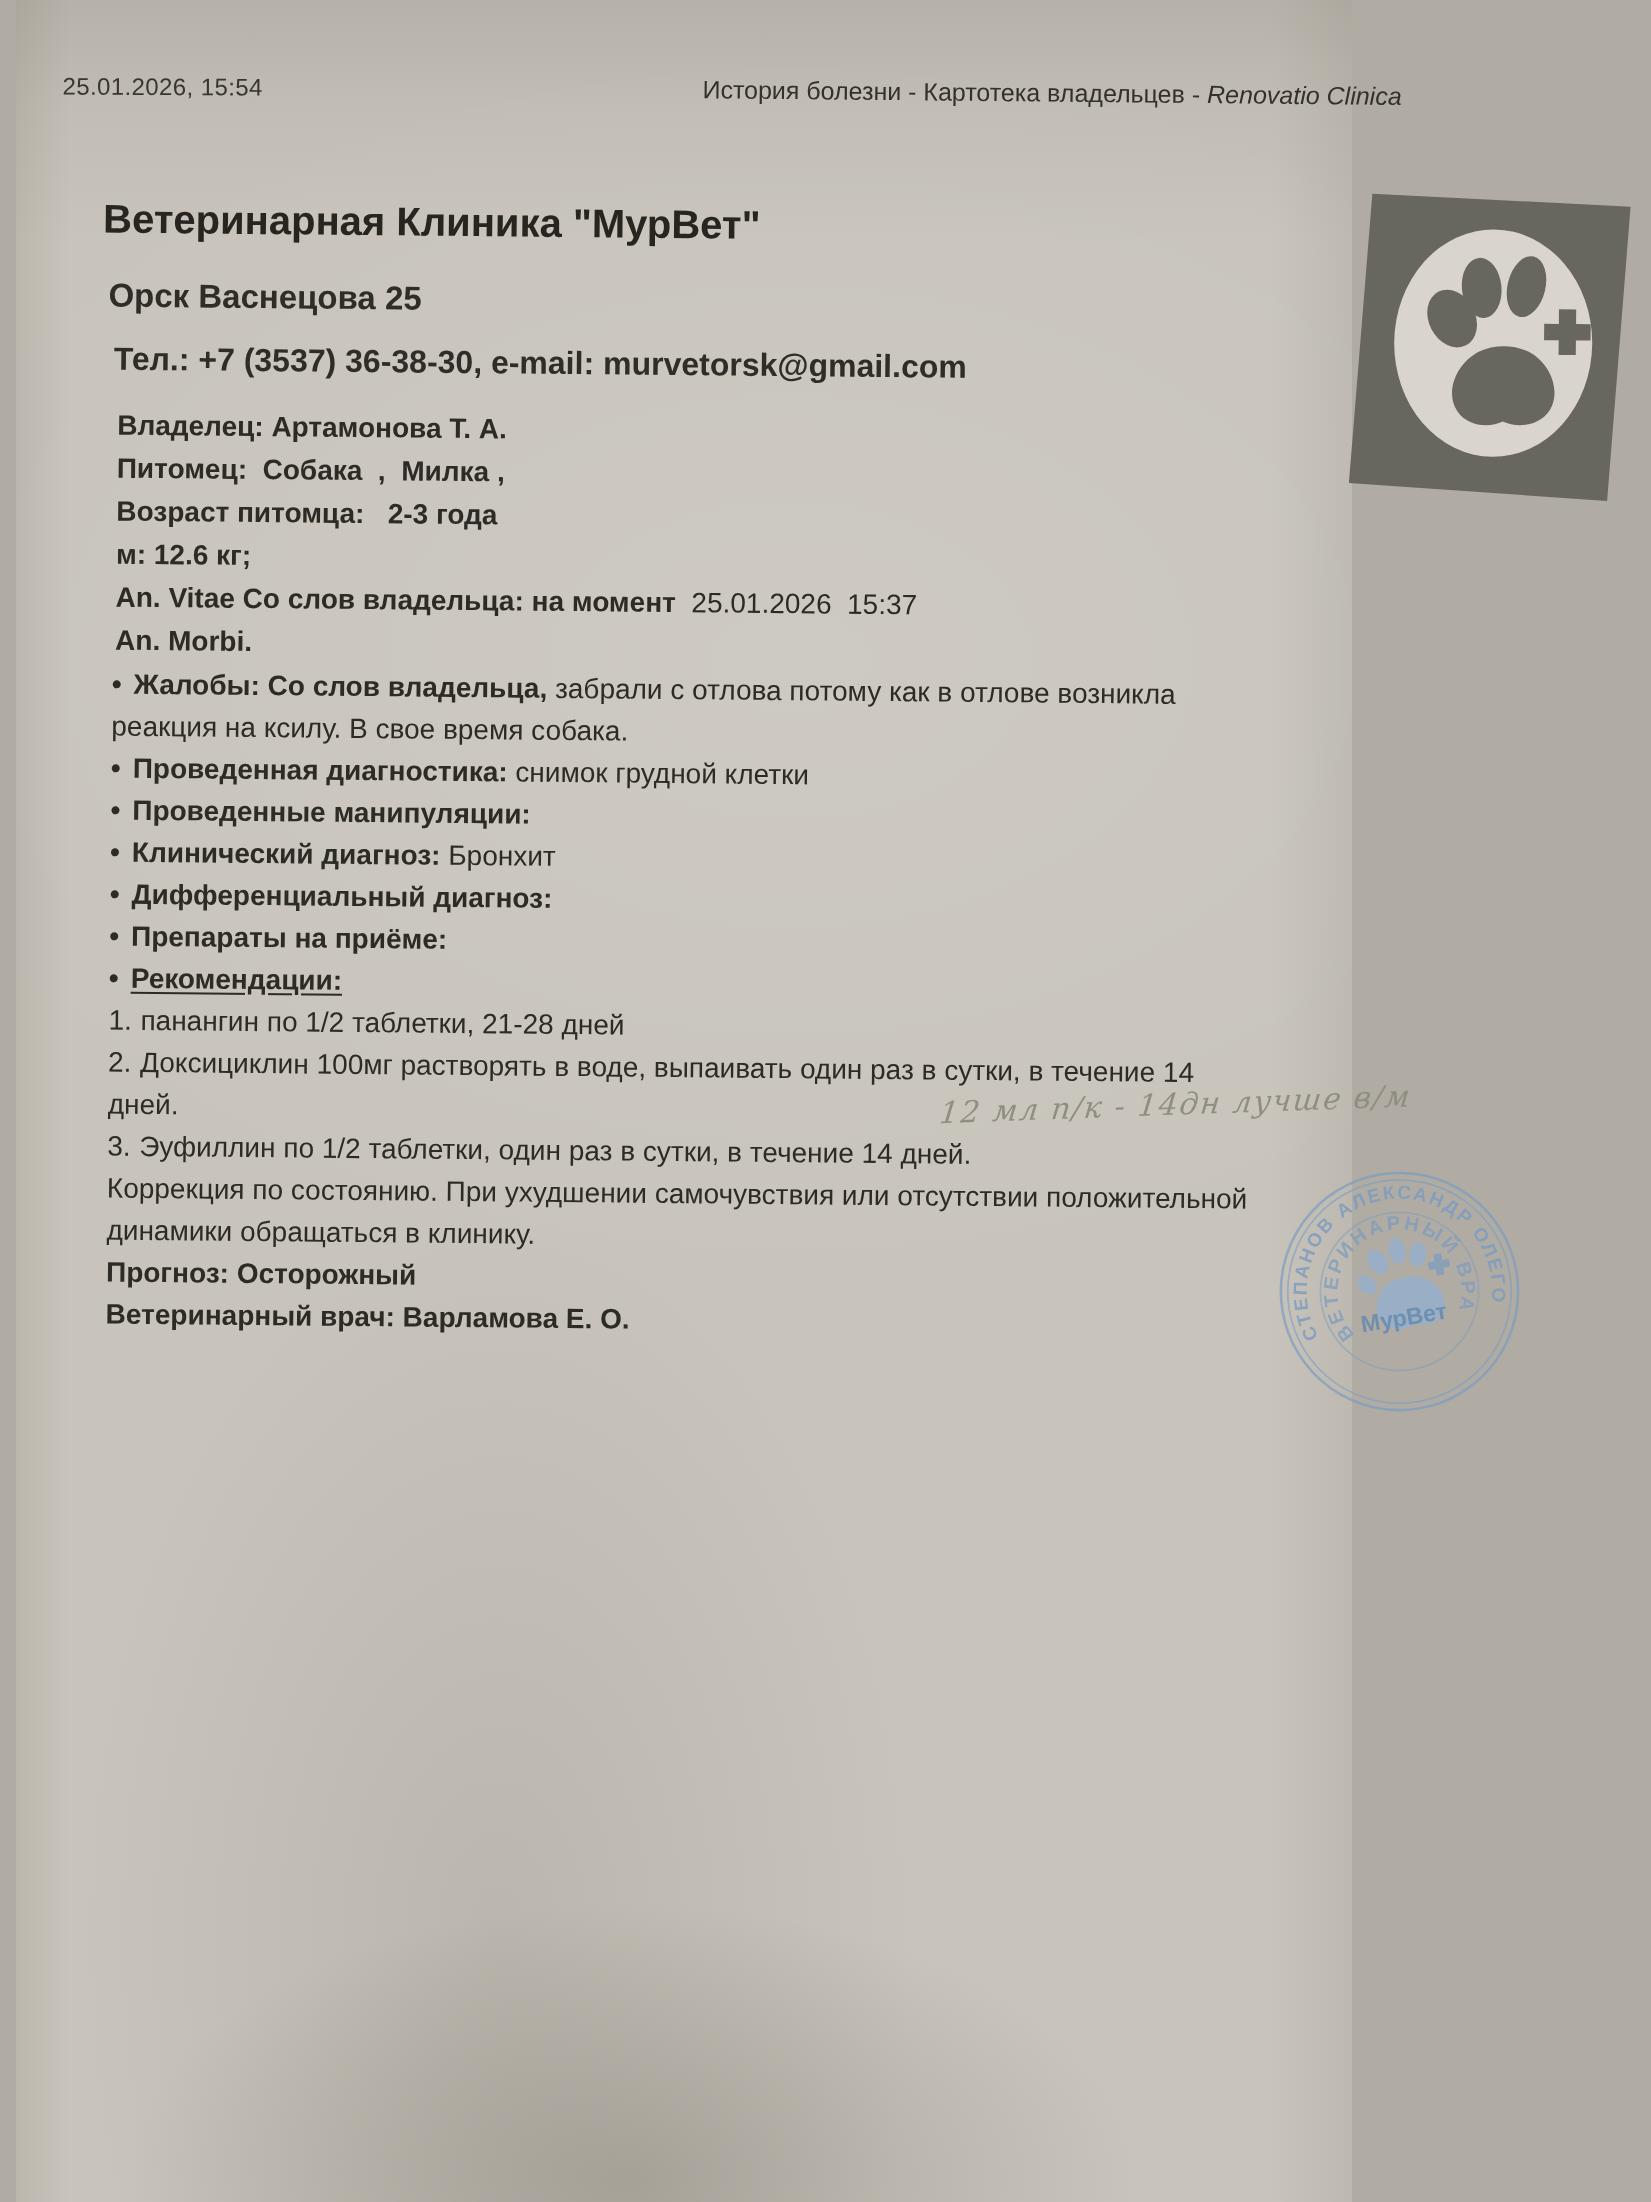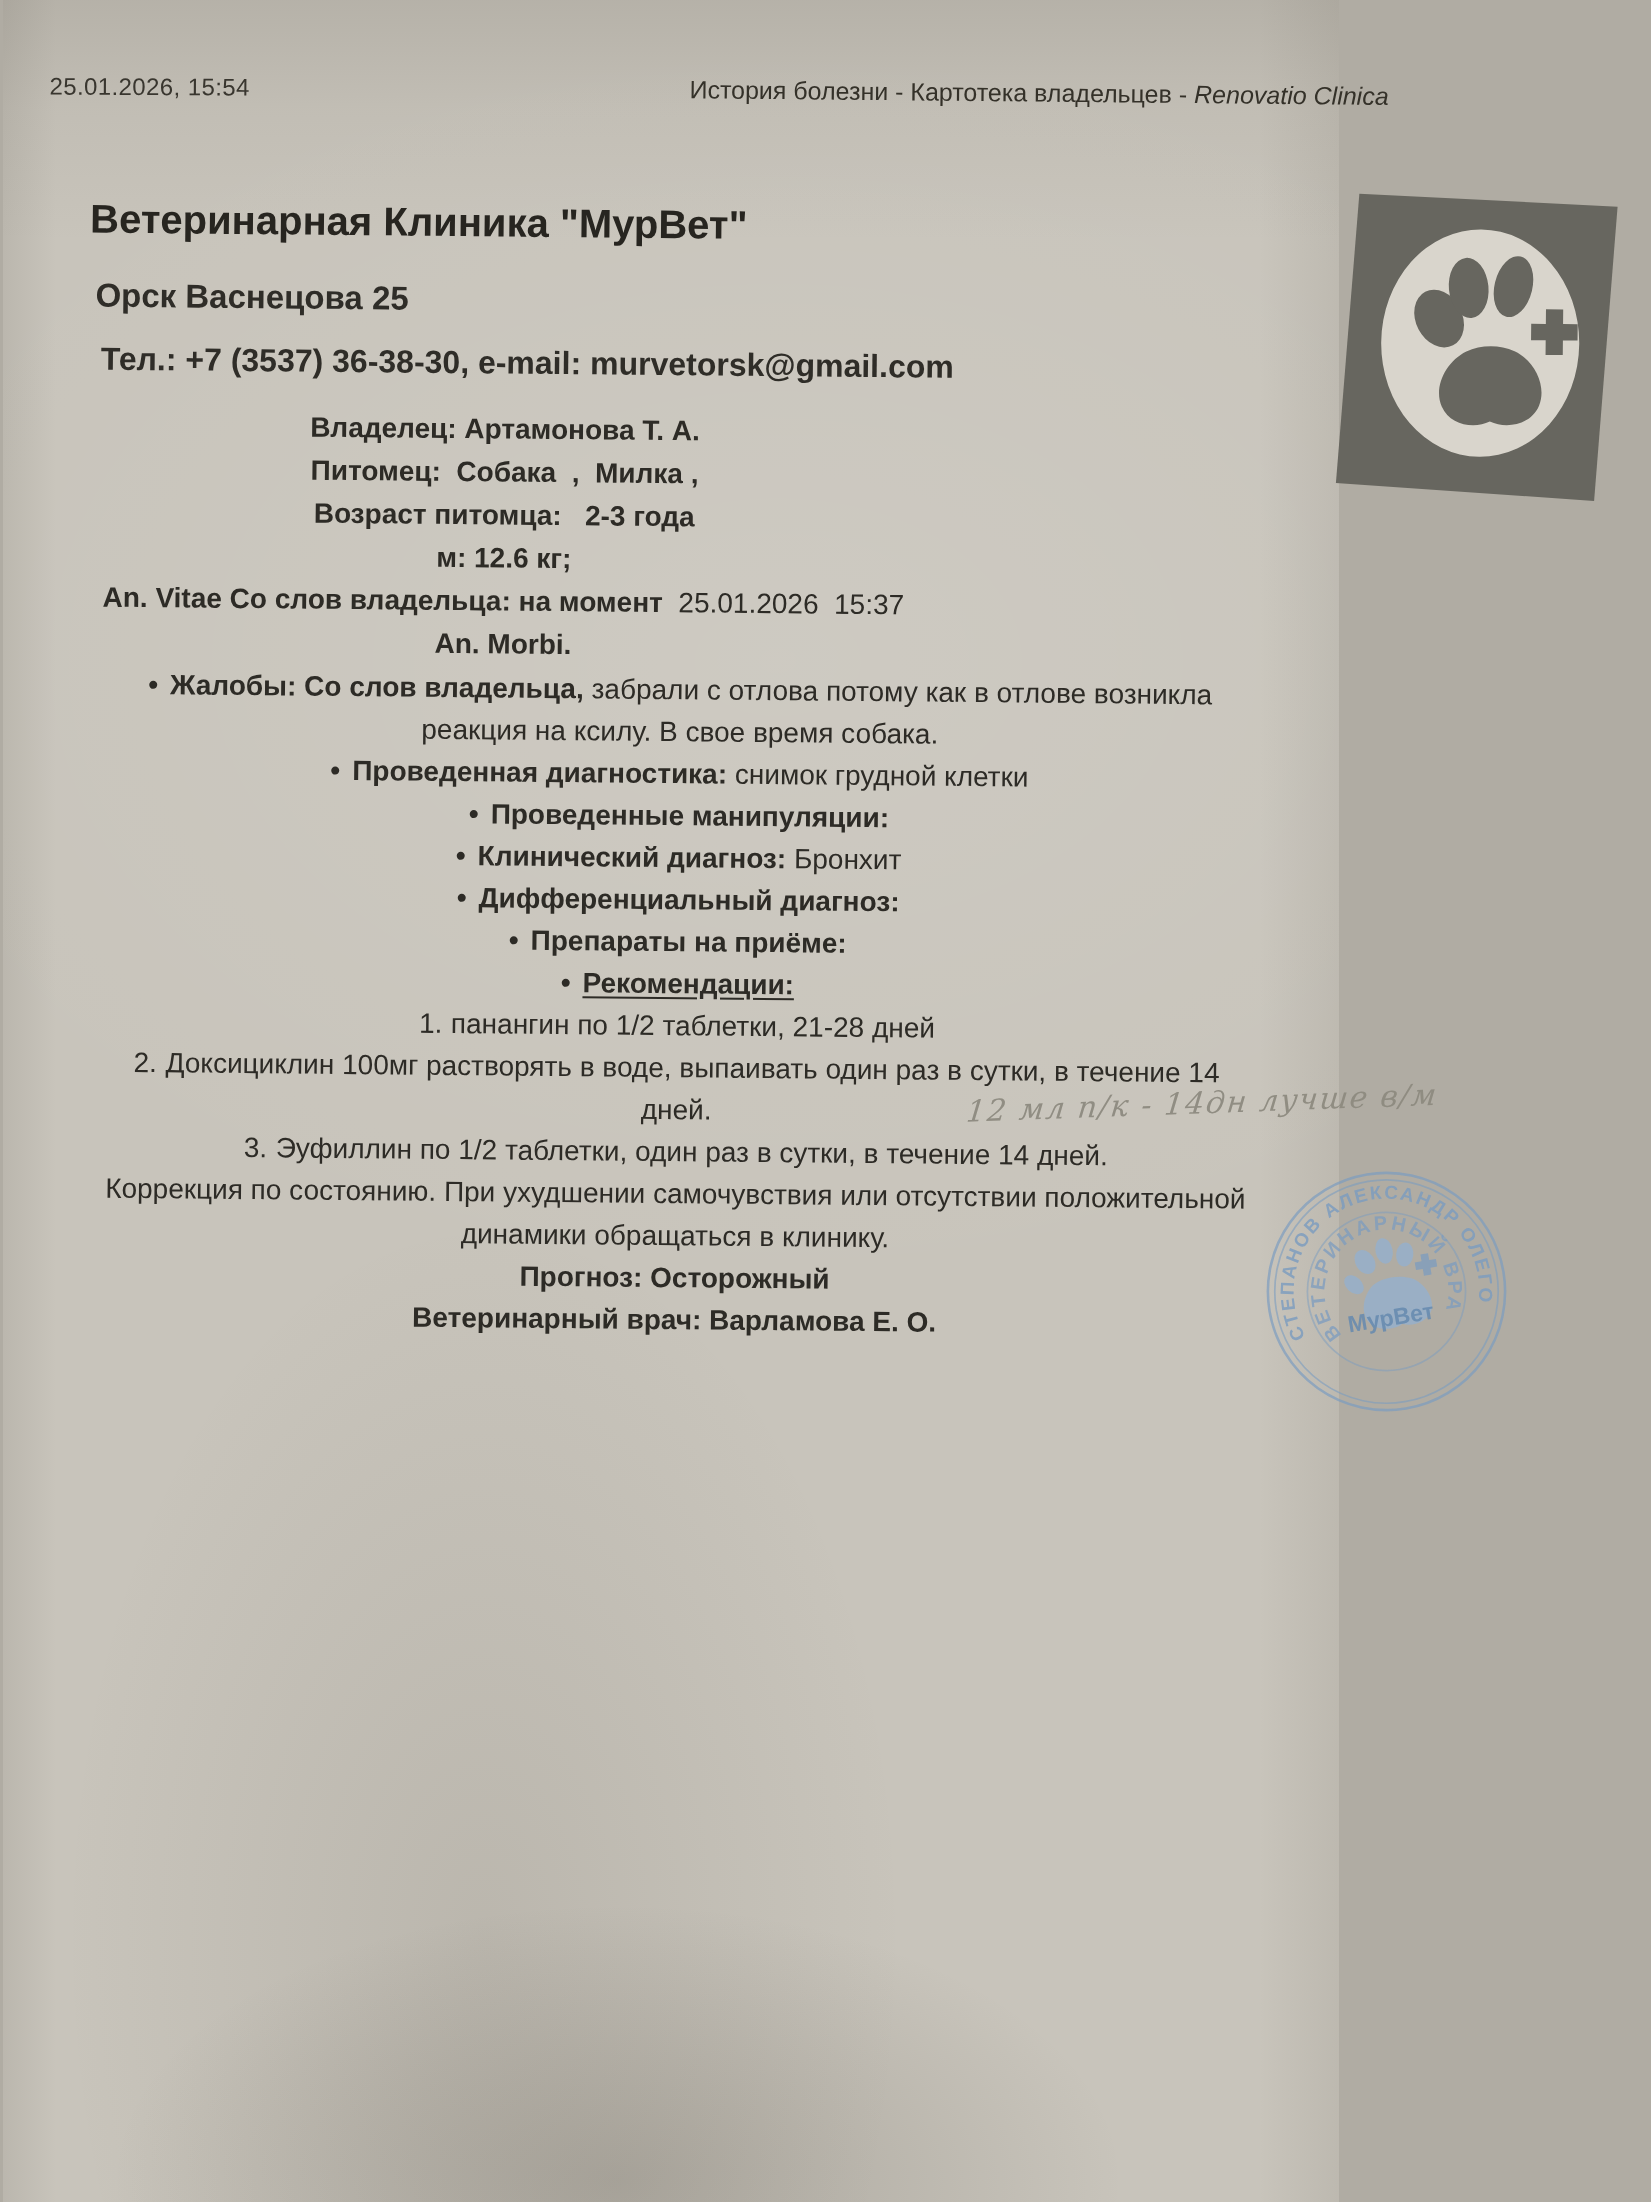--- a/index.html
+++ b/index.html
@@ -2,30 +2,29 @@
 <html style="font-size:13.8px"><head>
 <meta charset="utf-8">
 <style>
   html,body{margin:0;padding:0;}
   body{
     width:1652px;height:2203px;overflow:hidden;
     background:#b0aca3;
     font-family:"Liberation Sans", sans-serif;
   }
   .paper{
-    position:absolute;left:3px;top:0;width:1336px;height:2203px;
+    position:absolute;left:16px;top:0;width:1336px;height:2203px;
     background:
       radial-gradient(ellipse 817px 447px at 46% 99%, rgba(58,52,42,0.20), transparent 62%),
       radial-gradient(ellipse 602px 1032px at 36% 88%, rgba(70,64,54,0.10), transparent 70%),
       linear-gradient(180deg, rgba(92,87,77,0.17) 0%, rgba(92,87,77,0.06) 5%, transparent 11%),
       linear-gradient(90deg, rgba(92,87,77,0.12) 0%, transparent 4%),
       linear-gradient(270deg, rgba(92,87,77,0.10) 0%, transparent 6%),
       radial-gradient(ellipse 1291px 860px at 58% 30%, rgba(255,255,254,0.10), transparent 75%),
       #c8c4bb;
-    text-align: center;
   }
   .doc{
     position:absolute;left:0;top:0;width:1652px;height:2203px;
     transform:rotate(0.55deg);transform-origin:34px 34px;
     color:#2e2c28;
   }
   .abs{position:absolute;}
   .scan-date{left:47px;top:72px;font-size:24px;color:#39362f;letter-spacing:0.4px;transform:rotate(-0.25deg);}
   .src-title{left:687px;top:69px;font-size:25px;color:#343129;white-space:pre;}
   .src-title .it{font-style:italic;}

